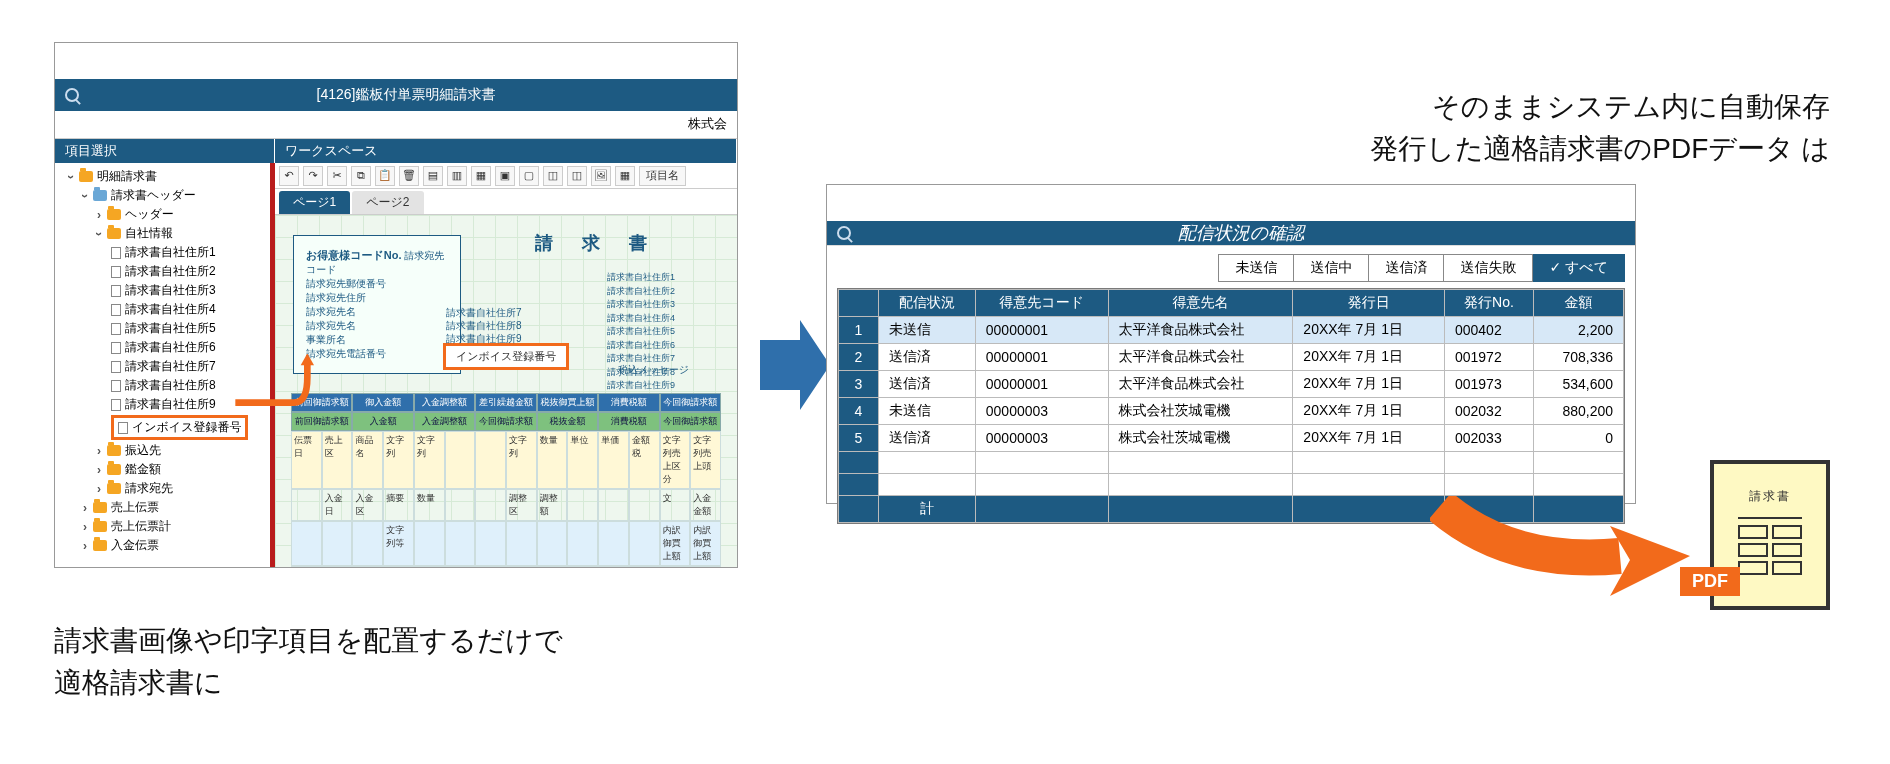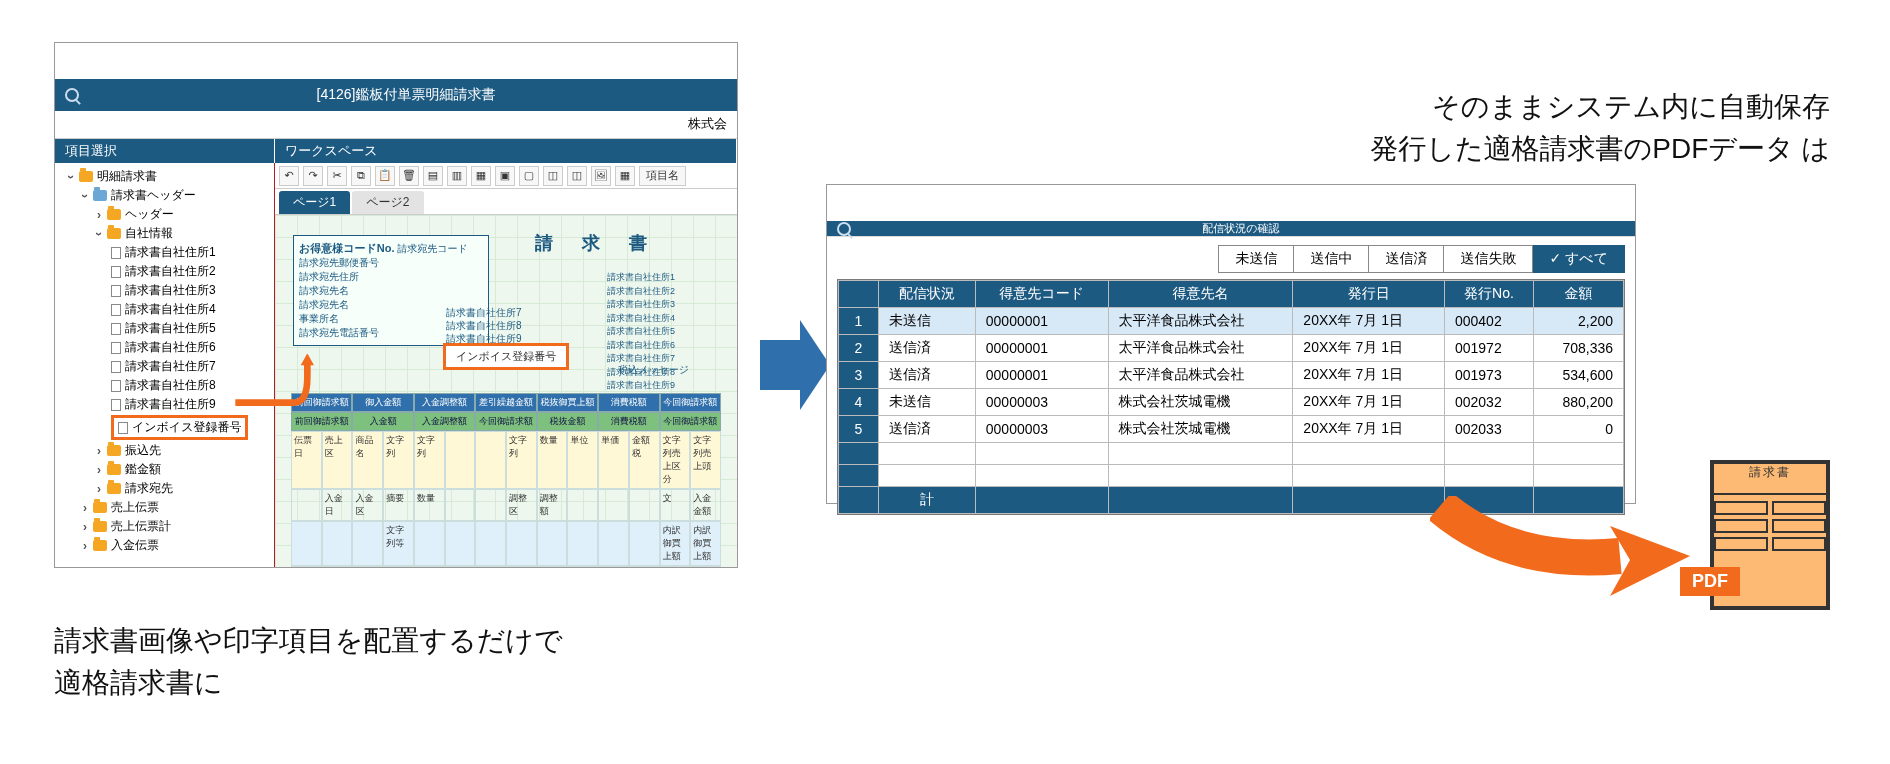--- a/index.html
+++ b/index.html
@@ -34,21 +34,21 @@
   .panel-headers { display:flex; height:24px; }
   .panel-headers > div {
     background:#1d5a82; color:#fff; font-size:13px;
     padding:3px 10px; border-right:1px solid #fff;
   }
   .panel-headers .ph-left { width:220px; }
   .panel-headers .ph-right { flex:1; }
 
   .body-row { display:flex; flex:1; min-height:0; }
   .tree-panel {
-    width:220px; border-right:1px solid #b91c1c; overflow:auto;
+    width:220px; border-right:5px solid #b91c1c; overflow:auto;
     background:#fff; padding:4px 0;
   }
   .tree-panel ul { list-style:none; padding-left:14px; }
   .tree-panel li { white-space:nowrap; padding:1px 0; display:flex; align-items:center; }
   .tree-panel li.branch > span.caret { width:10px; display:inline-block; }
   .caret::before { content:"›"; display:inline-block; transform:rotate(90deg); color:#555; font-weight:bold; margin-right:2px;}
   .caret.closed::before { transform:none; }
   .folder-icon { width:14px; height:11px; background:#f5a623; border-radius:2px; display:inline-block; margin-right:4px; position:relative;}
   .folder-icon::before{content:"";position:absolute;top:-3px;left:1px;width:6px;height:3px;background:#f5a623;border-radius:1px 1px 0 0;}
   .folder-icon.blue { background:#6aa7d6;}
@@ -78,22 +78,22 @@
       linear-gradient(#d6ead6 1px, transparent 1px),
       linear-gradient(90deg, #d6ead6 1px, transparent 1px);
     background-size: 22px 22px;
   }
   .form-preview {
     position:absolute; left:8px; top:8px; right:8px;
     background:transparent;
   }
   .fp-title { color:#1d5a82; font-size:18px; letter-spacing:12px; position:absolute; right:70px; top:8px; font-weight:bold;}
   .fp-box1 {
-    position:absolute; left:10px; top:12px; width:196px;
-    border:1px solid #1d5a82; padding:5px; font-size:10px; color:#1d5a82; background:#f6fffa;
+    position:absolute; left:10px; top:12px; width:168px;
+    border:1px solid #1d5a82; padding:12px; font-size:10px; color:#1d5a82; background:#f6fffa;
   }
   .fp-box1 .lbl { font-size:11px; font-weight:bold; color:#1d5a82; }
   .fp-right-fields {
     position:absolute; right:40px; top:48px; font-size:9px; color:#1d5a82; line-height:1.5;
   }
   .fp-invoice-box {
     position:absolute; left:160px; top:120px; border:3px solid #f26a1b;
     background:#fff; padding:3px 10px; font-size:11px; color:#333;
   }
   .fp-invoice-box .pre { position:absolute; top:-40px; left:0; font-size:10px; color:#1d5a82; white-space:nowrap; line-height:1.3;}
@@ -132,21 +132,21 @@
     position:absolute; right:60px; top:86px;
     font-size:28px; color:#111; text-align:right; line-height:1.5;
   }
   .right-window {
     position:absolute; left:826px; top:184px;
     width:810px; height:320px;
     border:1px solid #999; background:#fff;
     display:flex; flex-direction:column;
     font-size:14px;
   }
-  .right-window .titlebar .title { font-size:11px; }
+  .right-window .titlebar .title { font-size:18px;font-style:italic; }
 
   .filter-row {
     display:flex; justify-content:flex-end; align-items:center;
     padding:8px 10px 6px; gap:0;
   }
   .filter-btn {
     border:1px solid #2a5; border-color:#888; background:#fff;
     padding:4px 16px; font-size:14px; cursor:default;
   }
   .filter-btn + .filter-btn { border-left:none; }
@@ -166,22 +166,22 @@
   .grid .footer td { background:#1d5a82; color:#fff; height:24px;}
   .grid .empty td { height:22px; }
 
   
   .pdf-icon-wrap {
     position:absolute; right:60px; top:460px;
     width:140px; height:170px;
   }
   .pdf-doc {
     position:absolute; right:0; top:0;
-    width:120px; height:150px; border:4px solid #333; background:#fdba74;
-    padding:0;
+    width:120px; height:150px; border:4px solid #333; background:#fef9c3;
+    padding:24px;
   }
   .pdf-doc .ttl { font-size:12px; text-align:center; color:#333; letter-spacing:2px;}
   .pdf-doc .ln { height:8px; border-bottom:2px solid #333; margin:6px 0;}
   .pdf-doc .cells { display:grid; grid-template-columns:1fr 1fr; gap:4px; margin-top:6px;}
   .pdf-doc .cells div { height:14px; border:2px solid #333;}
   .pdf-badge {
     position:absolute; left:-10px; bottom:34px;
     background:#f26a1b; color:#fff; font-weight:bold;
     padding:4px 12px; font-size:18px;
   }

